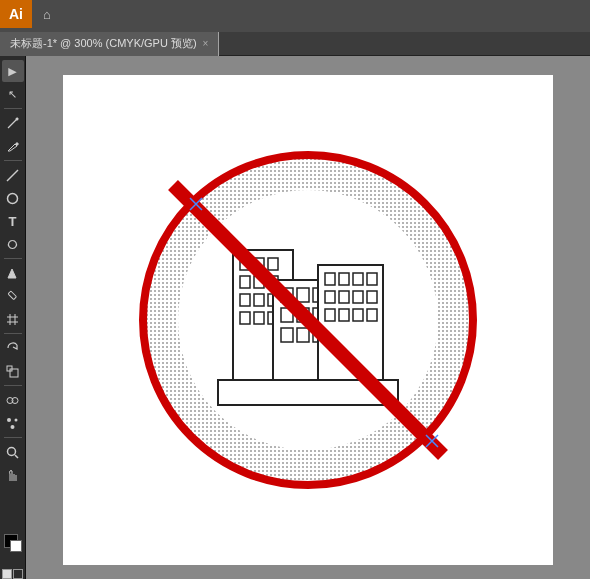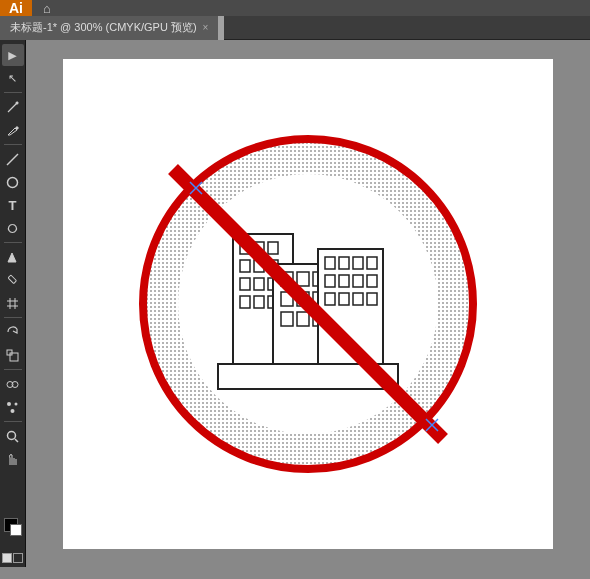--- a/index.html
+++ b/index.html
@@ -1,22 +1,21 @@
 <!DOCTYPE html>
 <html><head>
   <meta charset="utf-8">
   <style>
     * { margin: 0; padding: 0; box-sizing: border-box; }
     body { width: 590px; height: 579px; overflow: hidden; font-family: 'Microsoft YaHei', Arial, sans-serif; font-size: 12px; background: #888; }
 
     
     #titlebar {
       display: flex;
-      align-items: center;
-      height: 16px;
+      height: 32px;
       background: #4a4a4a;
       color: #ccc;
     }
     #ai-logo {
       width: 32px;
       height: 28px;
       background: #cc6600;
       display: flex;
       align-items: center;
       justify-content: center;
@@ -59,21 +58,21 @@
       border-bottom: 1px solid #222;
     }
     .tab {
       display: flex;
       align-items: center;
       height: 24px;
       padding: 0 10px;
       background: #5a5a5a;
       color: #ddd;
       font-size: 11px;
-      border-right: 6px solid #a3a3a3;
+      border-right: 1px solid #a3a3a3;
       gap: 6px;
     }
     .tab-close {
       font-size: 10px;
       color: #aaa;
       cursor: pointer;
     }
 
     
     #main {

